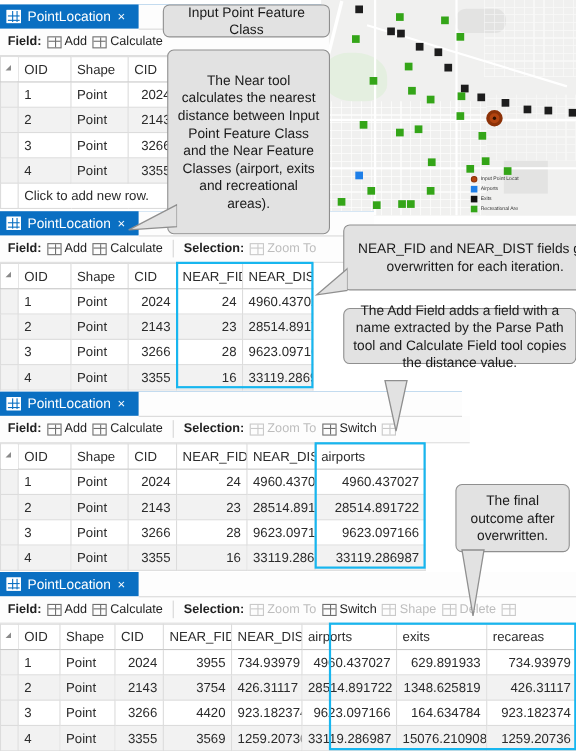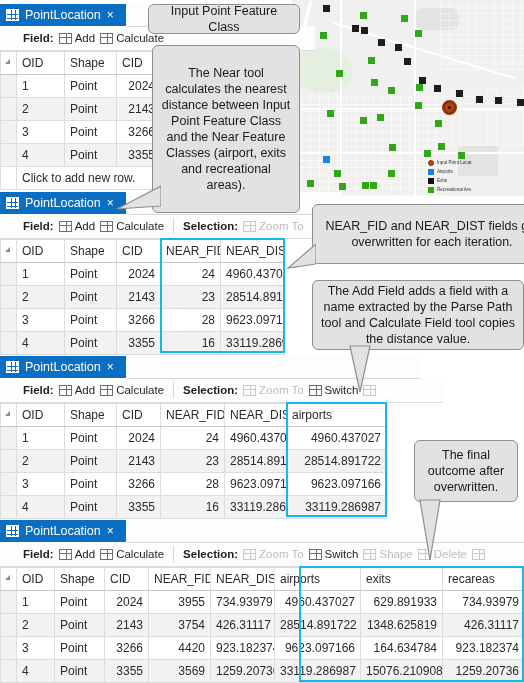--- a/index.html
+++ b/index.html
@@ -45,21 +45,21 @@
   .tabbar .tabinner{display:flex;align-items:center;height:22px;gap:6px;padding-left:6px;width:126px;}
   .gridicon{width:13px;height:12px;flex:none;background:#fff;position:relative;border:1px solid #fff;box-sizing:border-box;
      background-image:linear-gradient(#0a6fc2,#0a6fc2),linear-gradient(#0a6fc2,#0a6fc2),linear-gradient(#0a6fc2,#0a6fc2),linear-gradient(#0a6fc2,#0a6fc2);
      background-size:1px 100%,1px 100%,100% 1px,100% 1px;
      background-position:4px 0,8px 0,0 3.5px,0 7.5px;background-repeat:no-repeat;}
   .tabname{color:#fff;font-size:12.5px;white-space:nowrap;}
   .tabclose{color:#fff;font-size:12px;cursor:pointer;}
   .tabfill{position:absolute;left:126px;right:0;top:0;height:22px;background:#fdfdfd;border-bottom:1px solid #d9d9d9;}
 
   .toolbar{height:24px;background:#fdfdfd;border-bottom:1px solid #dedede;
-     display:flex;align-items:center;gap:5px;padding-left:23px;white-space:nowrap;overflow:hidden;}
+     display:flex;align-items:center;gap:5px;padding-left:7px;white-space:nowrap;overflow:hidden;}
   .tlabel{font-weight:bold;font-size:11.5px;color:#1f1f1f;}
   .tbtn{display:flex;align-items:center;gap:3px;font-size:11.5px;color:#1f1f1f;}
   .tbtn.dis{color:#bdbdbd;}
   .ticon{width:13px;height:11px;flex:none;border:1px solid #6f6f6f;box-sizing:border-box;
      background-image:linear-gradient(#6f6f6f,#6f6f6f),linear-gradient(#6f6f6f,#6f6f6f);
      background-size:100% 1px,1px 100%;background-position:0 3px,6px 0;background-repeat:no-repeat;}
   .ticon.dis{border-color:#c9c9c9;background-image:linear-gradient(#c9c9c9,#c9c9c9),linear-gradient(#c9c9c9,#c9c9c9);}
   .tsep{width:1px;height:16px;background:#d6d6d6;margin:0 4px;}
 
   table.grid{border-collapse:collapse;table-layout:fixed;font-size:12px;}
@@ -524,21 +524,21 @@
 <div class="callout" style="left:152px;top:45px;width:148px;height:168px;display:flex;align-items:center;justify-content:center;">The Near tool calculates the nearest distance between Input Point Feature Class and the Near Feature Classes (airport, exits and recreational areas).</div>
 <svg style="position:absolute;left:115px;top:184px;width:46px;height:26px;">
   <polygon points="46,2 46,22 2,25" fill="#e2e2e2" stroke="#8f8f8f" stroke-width="1.2"></polygon>
 </svg>
 
 <div class="callout" style="left:312px;top:204px;width:240px;height:60px;display:flex;align-items:center;justify-content:center;">NEAR_FID and NEAR_DIST fields get overwritten for each iteration.</div>
 <svg style="position:absolute;left:286px;top:240px;width:30px;height:32px;">
   <polygon points="30,4 30,24 2,28" fill="#e2e2e2" stroke="#8f8f8f" stroke-width="1.2"></polygon>
 </svg>
 
-<div class="callout" style="left:312px;top:280px;width:212px;height:70px;display:flex;align-items:center;justify-content:center;">The Add Field adds a field with a name extracted by the Parse Path tool and Calculate Field tool copies the distance value.</div>
+<div class="callout" style="left:312px;top:280px;width:212px;height:51px;display:flex;align-items:center;justify-content:center;">The Add Field adds a field with a name extracted by the Parse Path tool and Calculate Field tool copies the distance value.</div>
 <svg style="position:absolute;left:346px;top:344px;width:36px;height:50px;">
   <polygon points="4,2 24,2 14,48" fill="#e2e2e2" stroke="#8f8f8f" stroke-width="1.2"></polygon>
 </svg>
 
 <div class="callout" style="left:414px;top:440px;width:104px;height:62px;display:flex;align-items:center;justify-content:center;">The final outcome after overwritten.</div>
 <svg style="position:absolute;left:414px;top:498px;width:40px;height:66px;">
   <polygon points="6,2 26,2 16,62" fill="#e2e2e2" stroke="#8f8f8f" stroke-width="1.2"></polygon>
 </svg>
 
 </body></html>

